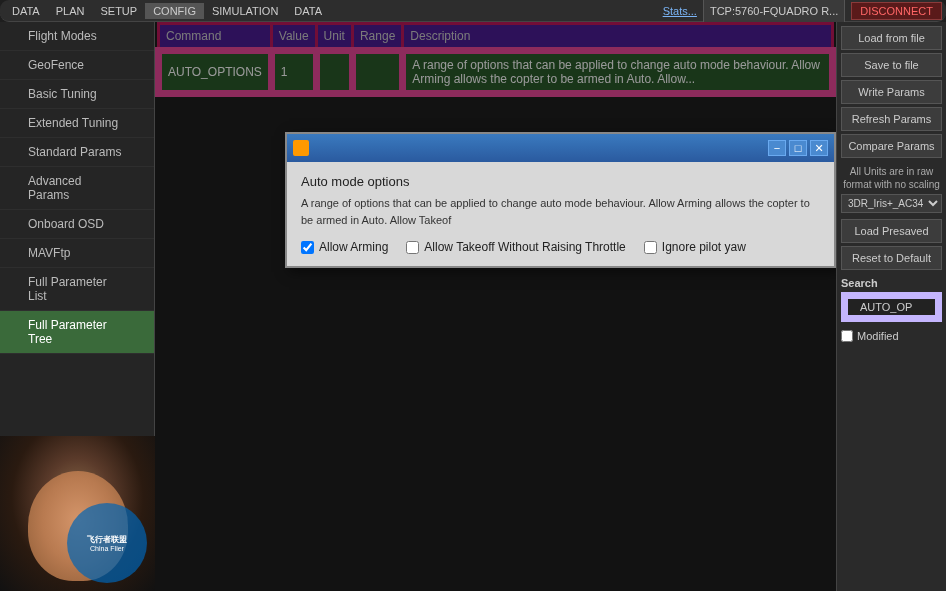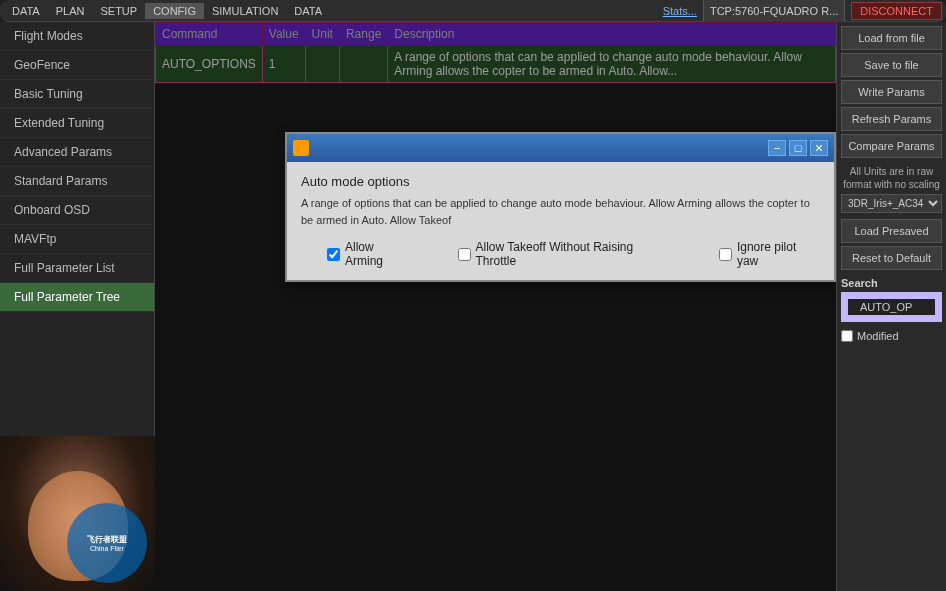--- a/index.html
+++ b/index.html
@@ -68,21 +68,21 @@
     
     .sidebar {
       width: 155px;
       background: #252525;
       border-right: 1px solid #444;
       display: flex;
       flex-direction: column;
       flex-shrink: 0;
     }
     .sidebar-item {
-      padding: 7px 14px;
+      padding: 7px 28px;
       color: #bbb;
       cursor: pointer;
       font-size: 12px;
       border-bottom: 1px solid #2e2e2e;
     }
     .sidebar-item.active {
       background: #3a6a3a;
       color: #fff;
     }
     .sidebar-webcam {
@@ -206,30 +206,30 @@
       position: relative;
     }
 
     
     .param-table {
       width: 100%;
       border-collapse: collapse;
       font-size: 12px;
     }
     .param-table th {
-      background: #6d28d9;
+      background: #4c1d95;
       color: #ccc;
       padding: 4px 6px;
       text-align: left;
-      border: 1px solid #be185d;
+      border: 3px solid #be185d;
       font-weight: normal;
     }
     .param-table td {
       padding: 4px 6px;
-      border: 1px solid #ec4899;
+      border: 7px solid #ec4899;
       color: #ccc;
     }
     .param-row-selected td {
       background: #2a5a2a;
       color: #fff;
     }
 
     
     .dialog-overlay {
       position: absolute;
@@ -303,21 +303,20 @@
     }
     .dialog-options {
       display: flex;
       gap: 18px;
       align-items: center;
     }
     .option-item {
       display: flex;
       align-items: center;
       gap: 5px;
-      margin-left: 26px;
     }
     .option-checkbox {
       width: 13px;
       height: 13px;
       cursor: pointer;
     }
     .option-label {
       font-size: 12px;
       color: #222;
     }
@@ -339,22 +338,22 @@
   </div>
 </div>
 
 <div class="main-layout">
 
   <div class="sidebar">
     <div class="sidebar-item">Flight Modes</div>
     <div class="sidebar-item">GeoFence</div>
     <div class="sidebar-item">Basic Tuning</div>
     <div class="sidebar-item">Extended Tuning</div>
+    <div class="sidebar-item">Standard Params</div>
     <div class="sidebar-item">Advanced Params</div>
-    <div class="sidebar-item">Standard Params</div>
     <div class="sidebar-item">Onboard OSD</div>
     <div class="sidebar-item">MAVFtp</div>
     <div class="sidebar-item">Full Parameter List</div>
     <div class="sidebar-item active">Full Parameter Tree</div>
 
     <div class="sidebar-webcam">
       <div class="webcam-placeholder">
         <div class="webcam-face"></div>
         <div class="watermark">
           <span class="watermark-text1">飞行者联盟</span>

